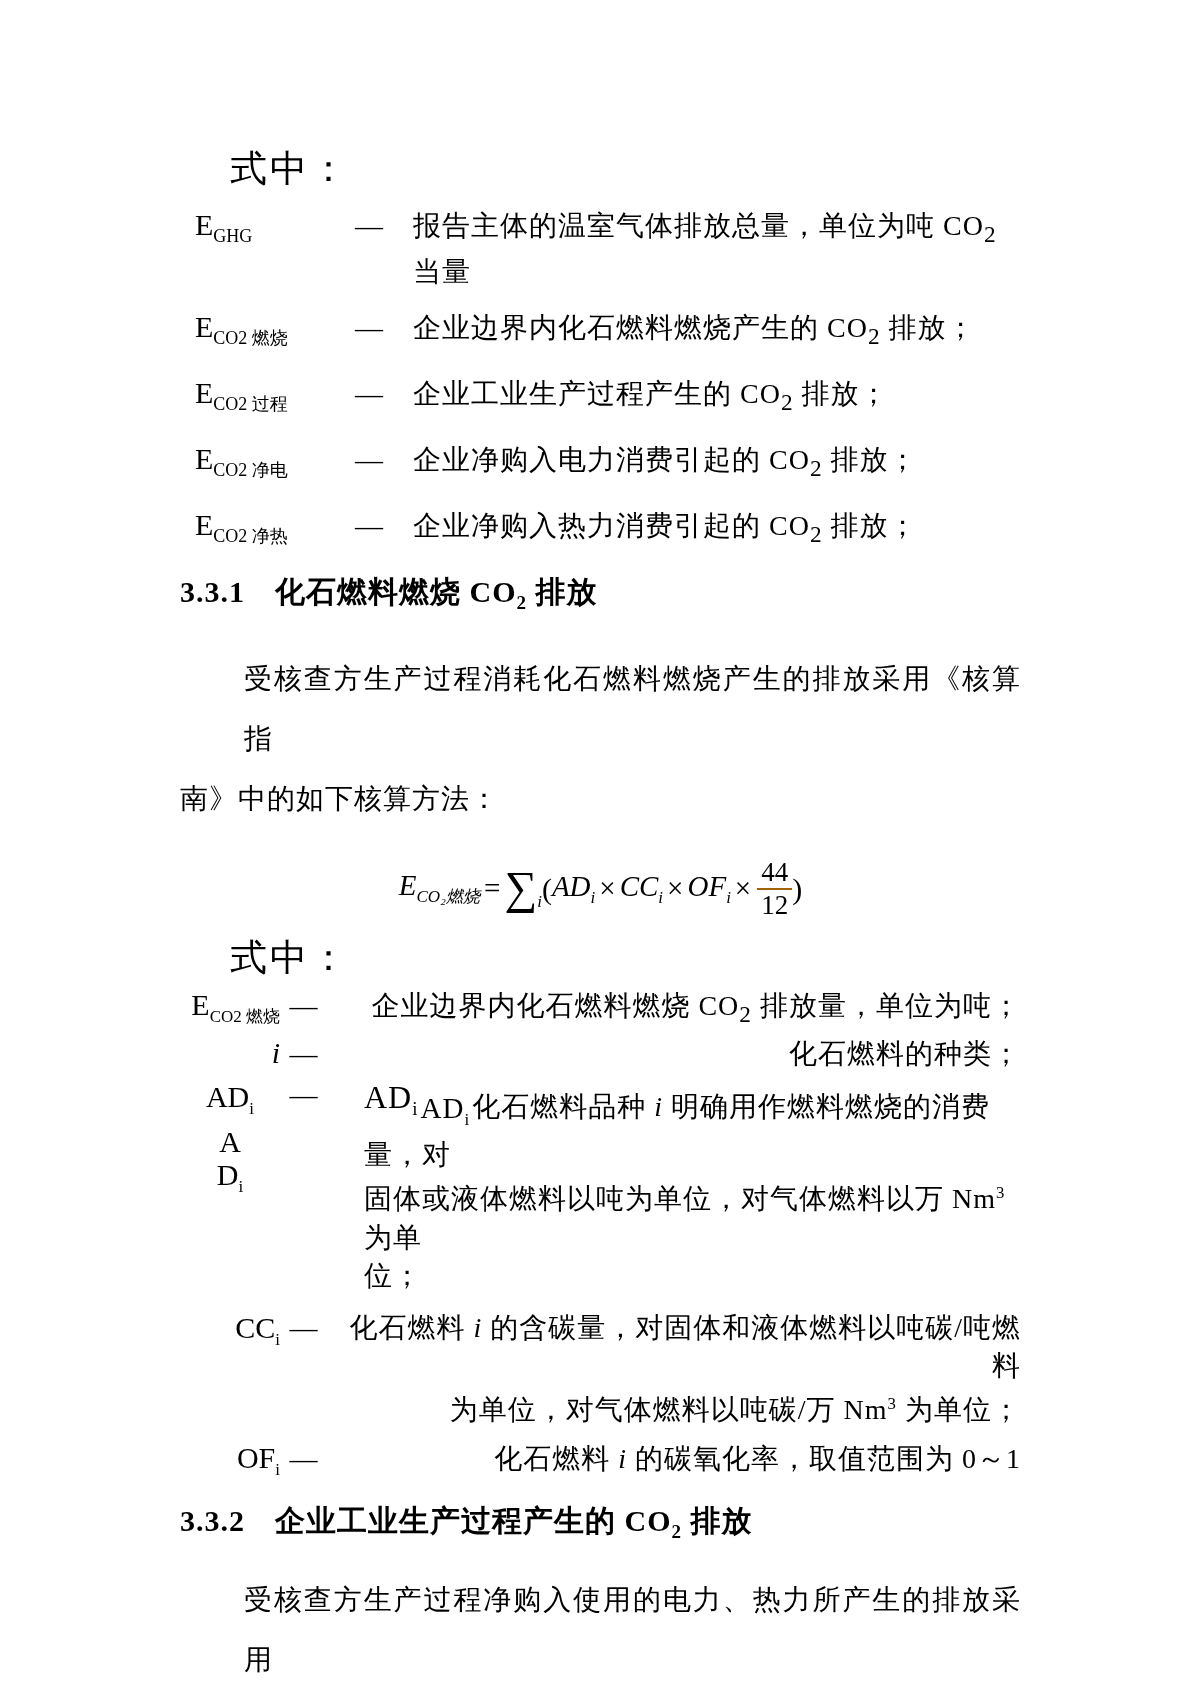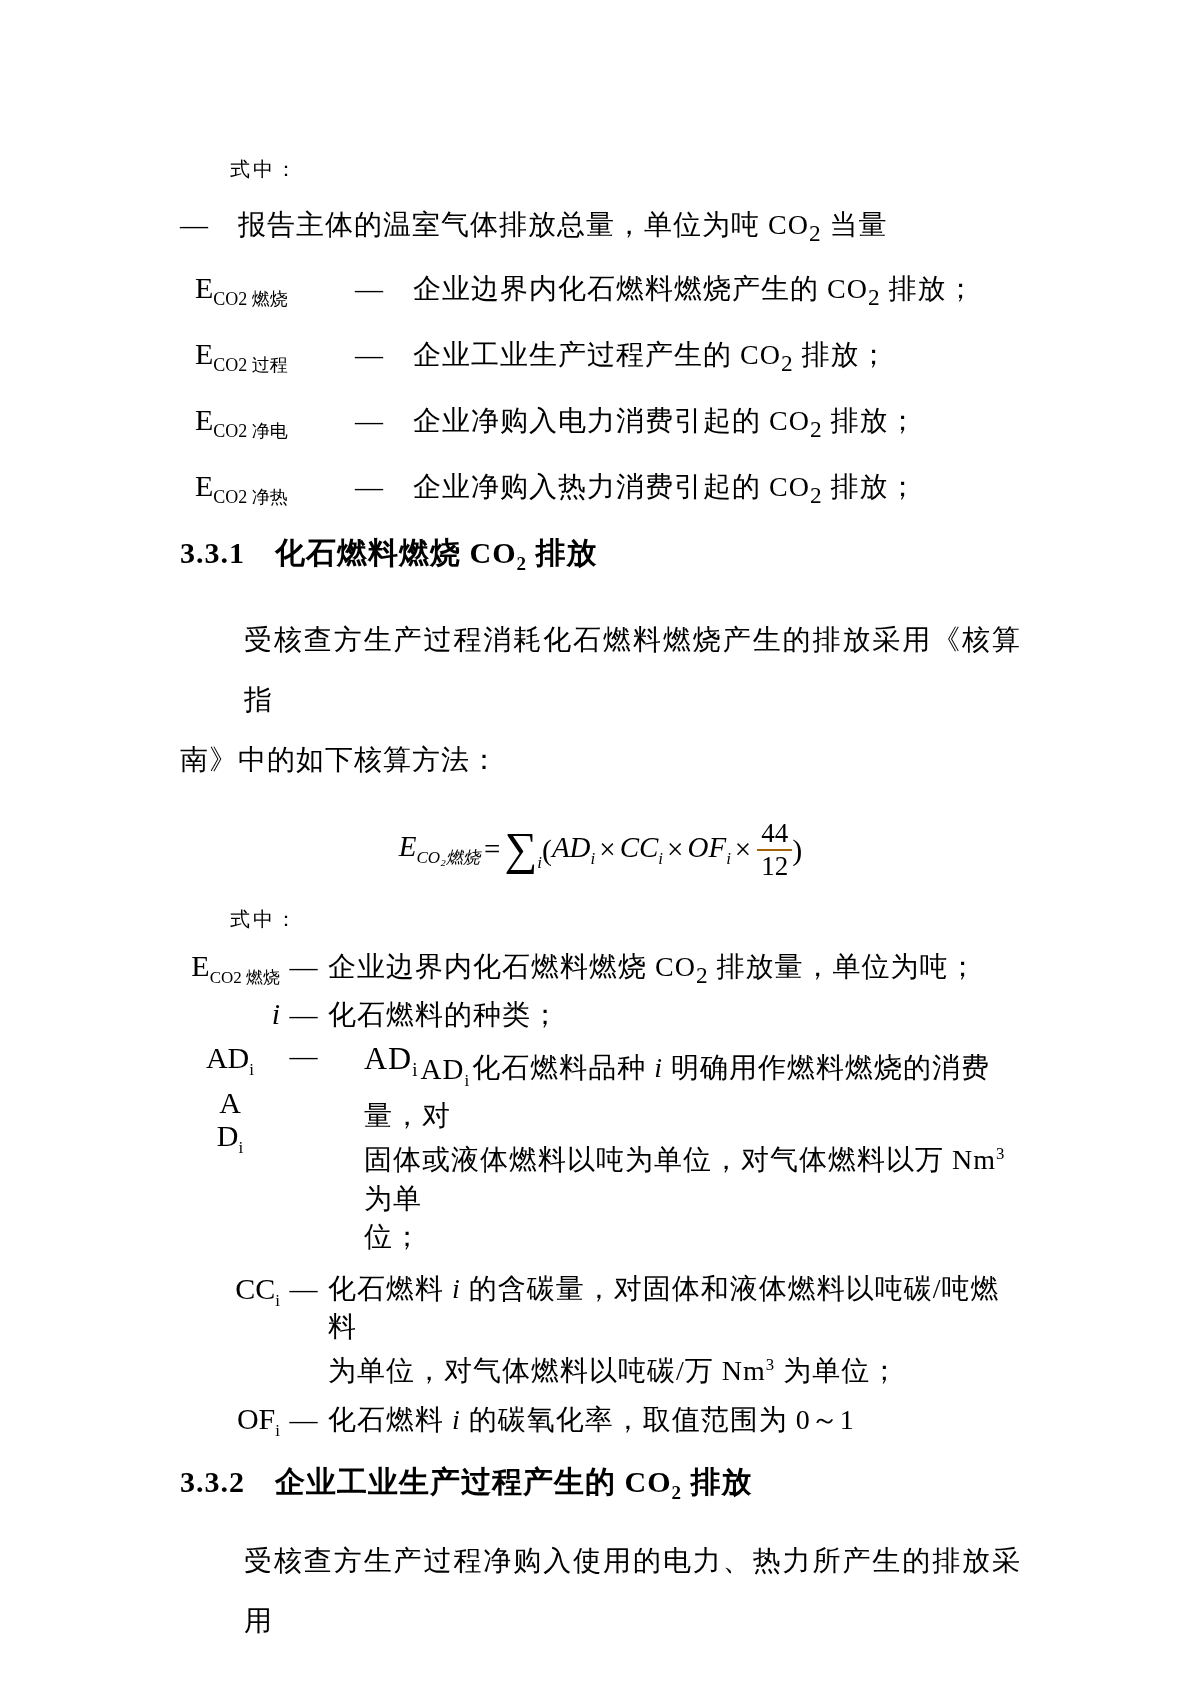--- a/index.html
+++ b/index.html
@@ -2,21 +2,21 @@
 <html><head>
 <meta charset="utf-8">
 <style>
   html,body{margin:0;padding:0;background:#888;}
   .page{
     width:1191px;height:1684px;background:#ffffff;position:relative;
     font-family:"Liberation Serif","DejaVu Serif",serif;color:#000;
     margin:0 auto;overflow:hidden;
   }
   .content{position:absolute;left:180px;top:150px;width:841px;}
-  .lead{font-size:20px;letter-spacing:3px;margin-left:50px;line-height:38px;margin-bottom:18px;}
+  .lead{font-size:37px;letter-spacing:3px;margin-left:50px;line-height:38px;margin-bottom:18px;}
   .lead2{margin-top:10px;margin-bottom:10px;}
 
   
   .kv1-row{display:flex;align-items:baseline;font-size:28px;line-height:38px;margin-bottom:17px;}
   .kv1-term{width:160px;padding-left:15px;font-size:30px;flex:none;}
   .kv1-term sub{font-size:18px;}
   .kv1-dash{width:58px;flex:none;}
   .kv1-desc{flex:1;letter-spacing:1px;}
 
   .heading{font-size:30px;font-weight:700;letter-spacing:1px;line-height:40px;margin-top:16px;}
@@ -39,21 +39,21 @@
   .formula .frac{display:inline-block;vertical-align:middle;font-style:normal;
     text-align:center;font-size:27px;line-height:1.15;margin-left:2px;}
   .formula .frac .num{display:block;border-bottom:2px solid #a16207;padding:0 4px;}
   .formula .frac .den{display:block;}
 
   
   .kv2-row{display:flex;align-items:baseline;font-size:28px;line-height:36px;letter-spacing:1px;}
   .kv2-term{width:100px;text-align:right;font-size:30px;letter-spacing:0;flex:none;}
   .kv2-term sub{font-size:17px;}
   .kv2-dash{width:48px;text-align:center;flex:none;}
-  .kv2-desc{flex:1;}
+  .kv2-desc{flex:1;text-align:right;}
   .kv2-desc .wrap-line{line-height:38px;}
   .cc-row{margin-top:14px;align-items:flex-start;}
   .cc-row .kv2-term,.cc-row .kv2-dash{line-height:38px;}
   .of-row{margin-top:10px;line-height:38px;}
 
   
   .ad{display:flex;margin-top:8px;font-size:28px;letter-spacing:1px;}
   .ad-term{width:100px;text-align:center;font-size:30px;letter-spacing:0;flex:none;}
   .ad-term-line{line-height:33px;}
   .ad-term sub{font-size:17px;}
@@ -73,20 +73,21 @@
 </head>
 <body>
 
 <div class="page">
   <div class="content">
 
     <div class="lead">式中：</div>
 
     <div>
       <div class="kv1-row">
+        <span class="kv1-term"><span>E</span><sub>GHG</sub></span>
         <span class="kv1-dash">—</span>
         <span class="kv1-desc"><span>报告主体的温室气体排放总量，单位为吨 CO</span><sub>2</sub><span> 当量</span></span>
       </div>
       <div class="kv1-row">
         <span class="kv1-term"><span>E</span><sub>CO2 燃烧</sub></span>
         <span class="kv1-dash">—</span>
         <span class="kv1-desc"><span>企业边界内化石燃料燃烧产生的 CO</span><sub>2</sub><span> 排放；</span></span>
       </div>
       <div class="kv1-row">
         <span class="kv1-term"><span>E</span><sub>CO2 过程</sub></span>

